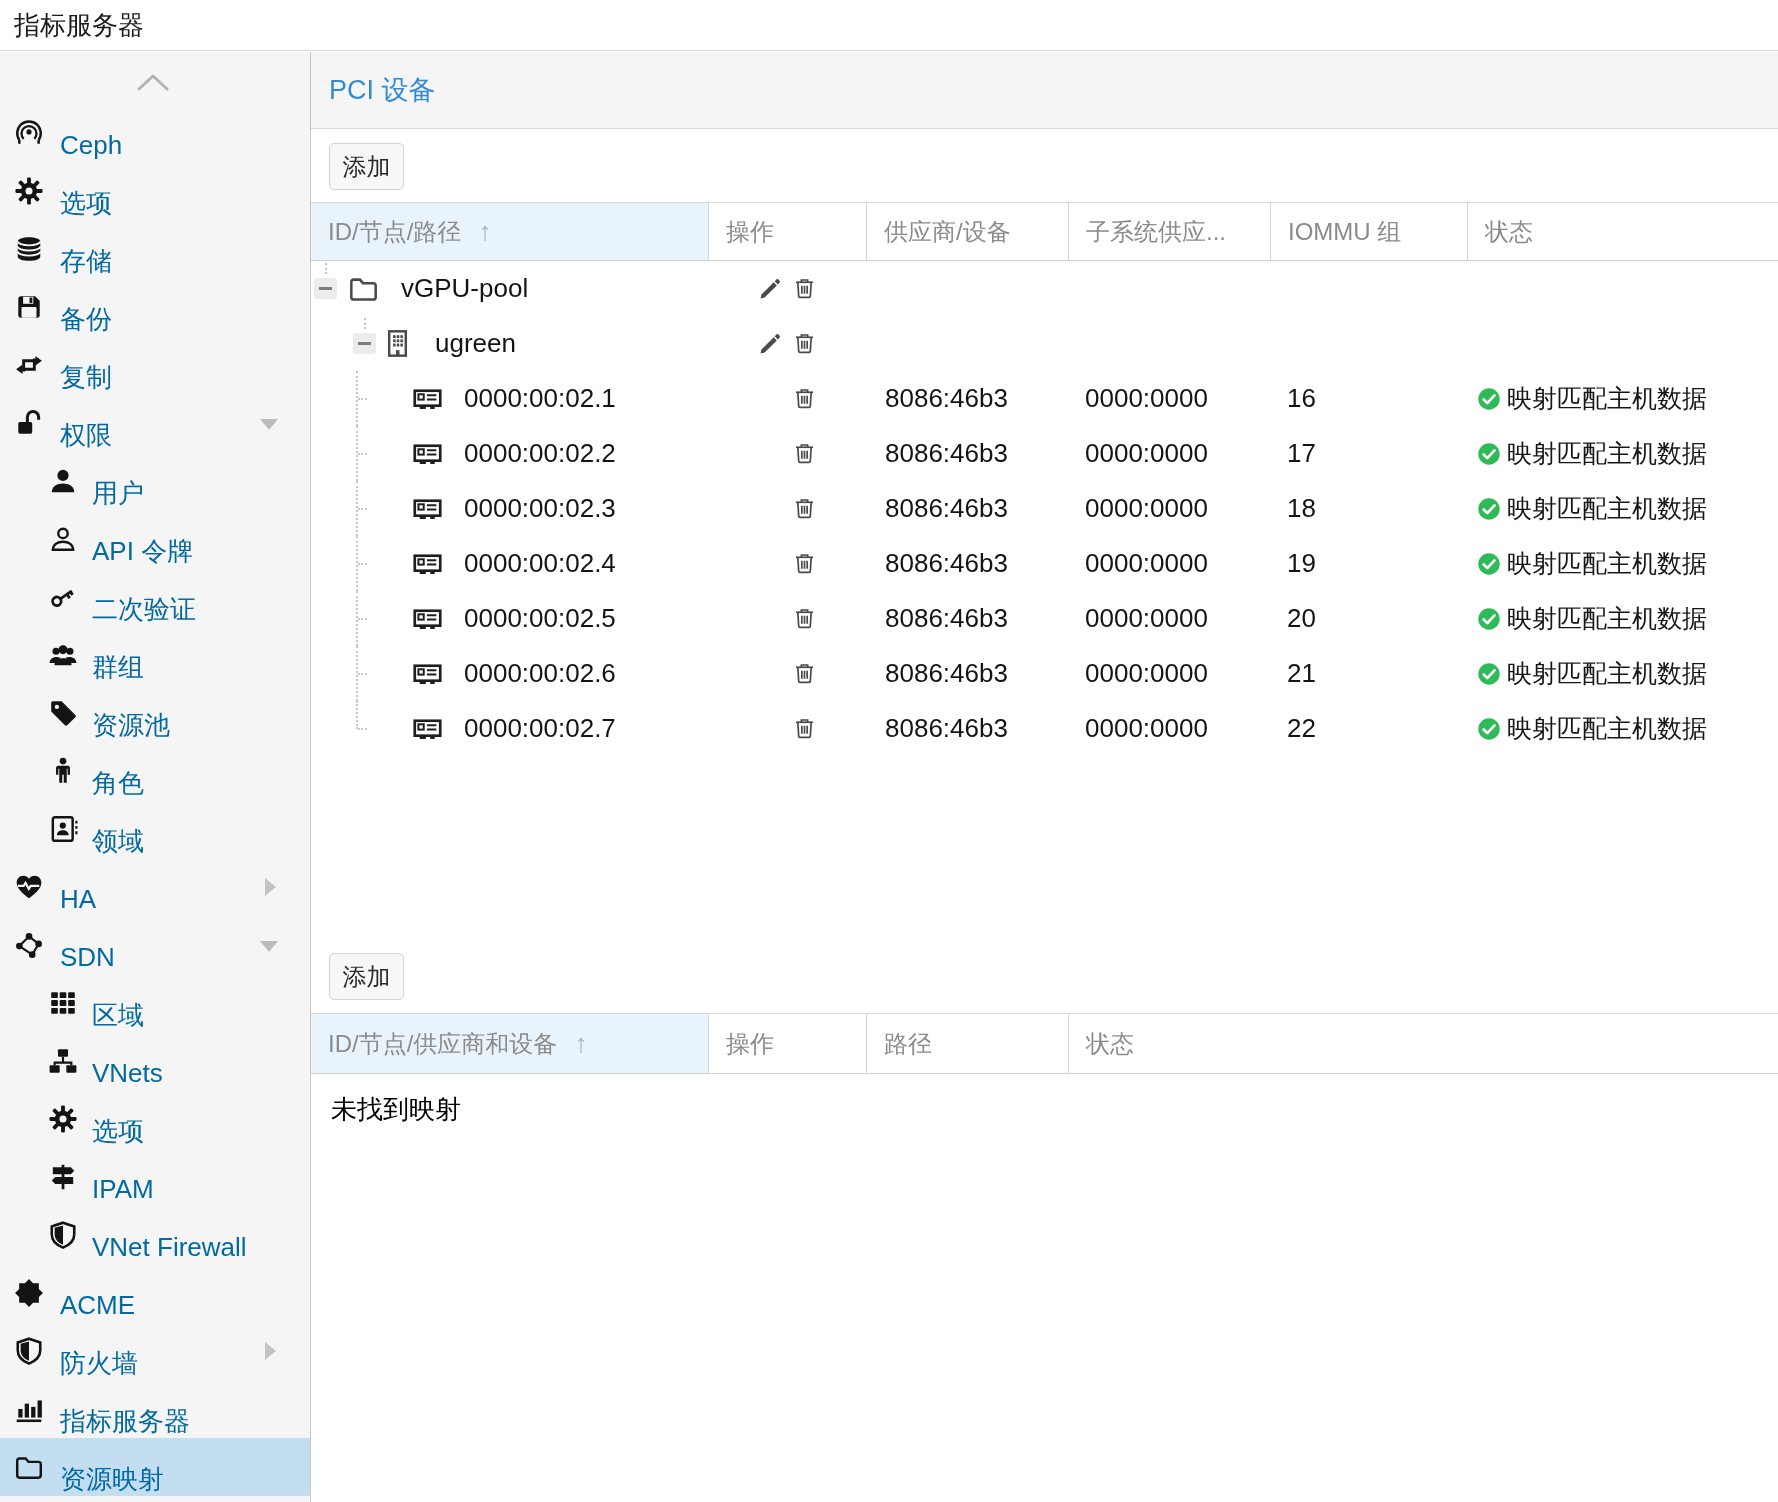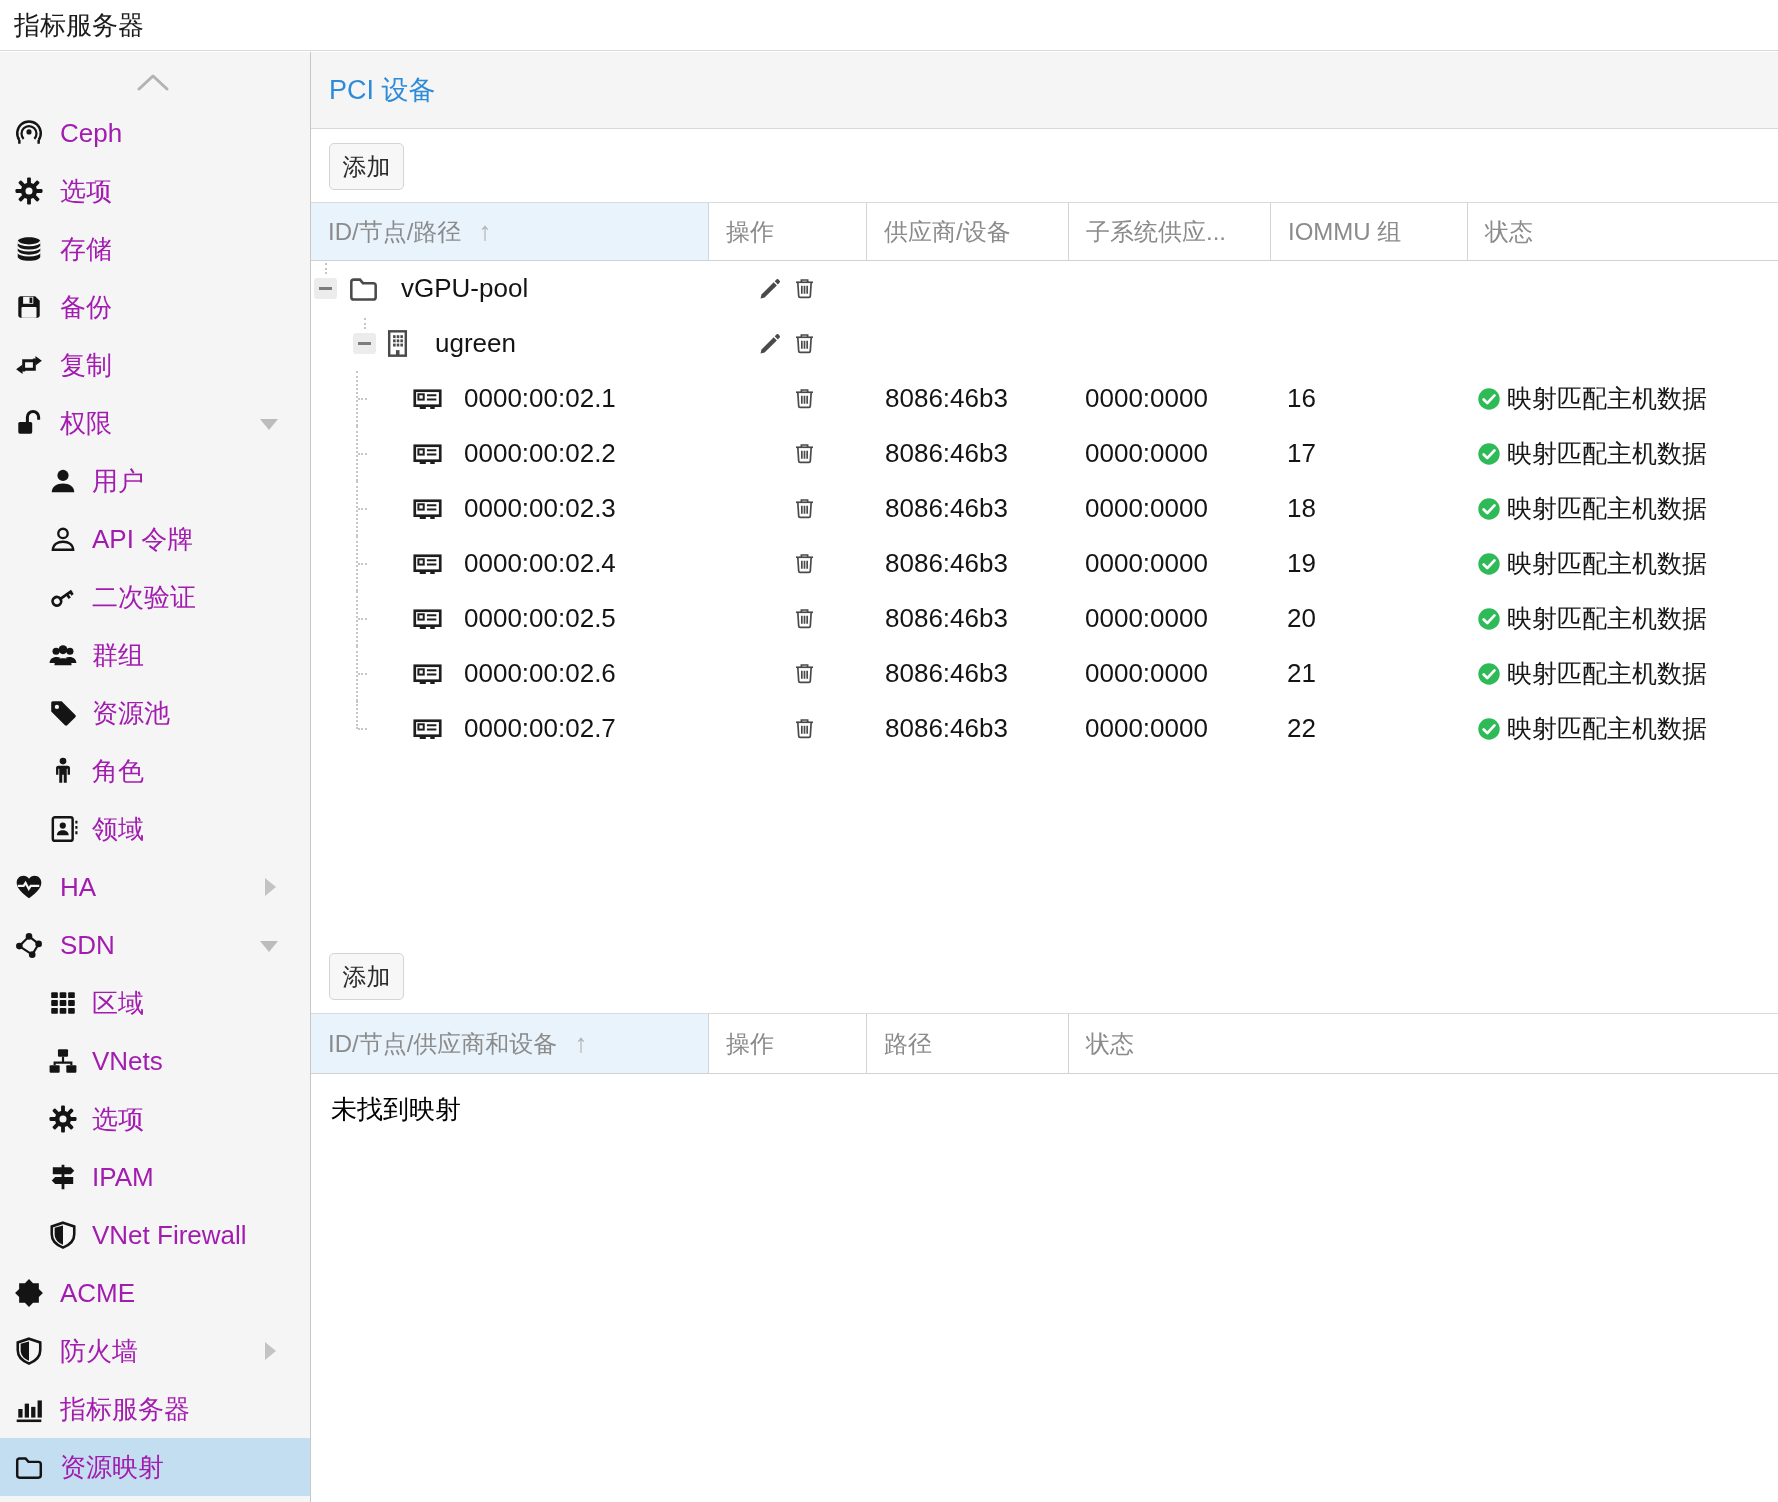--- a/index.html
+++ b/index.html
@@ -20,22 +20,22 @@
   .sidebar { position:absolute; left:0; top:52px; width:311px; height:1450px;
              background:#f5f5f5; border-right:1px solid #c7c7c7; }
   .chev { position:absolute; left:136px; top:20px; width:34px; height:20px;
           color:#b3b3b3; cursor:pointer; }
   .chev svg { width:34px; height:20px; display:block; }
   .side-item { position:absolute; left:0; width:310px; height:58px; cursor:pointer; }
   .side-item.selected { background:#c3def0; }
   .side-item .ico { position:absolute; left:14px; top:14px; width:30px; height:30px; color:#141414; }
   .side-item .ico svg { width:30px; height:30px; display:block; }
   .side-item.child .ico { left:48px; }
-  .side-item .lbl { position:absolute; left:60px; top:0; line-height:58px;
-                    font-size:26px; color:#a21caf; white-space:nowrap; }
+  .side-item .lbl { position:absolute; left:60px; top:12px; line-height:58px;
+                    font-size:26px; color:#0369a1; white-space:nowrap; }
   .side-item.child .lbl { left:92px; }
   .caret { position:absolute; width:0; height:0; }
   .caret.down { right:32px; top:25px; border-left:9px solid transparent;
                 border-right:9px solid transparent; border-top:11px solid #bcbcbc; }
   .caret.right { right:34px; top:20px; border-top:9px solid transparent;
                  border-bottom:9px solid transparent; border-left:11px solid #c3c3c3; }
   
   .main { position:absolute; left:311px; top:52px; width:1467px; height:1450px; background:#fff; }
   .panel-titlebar { position:absolute; left:0; width:1467px; background:#f5f5f5;
                     border-bottom:1px solid #d8d8d8; }

